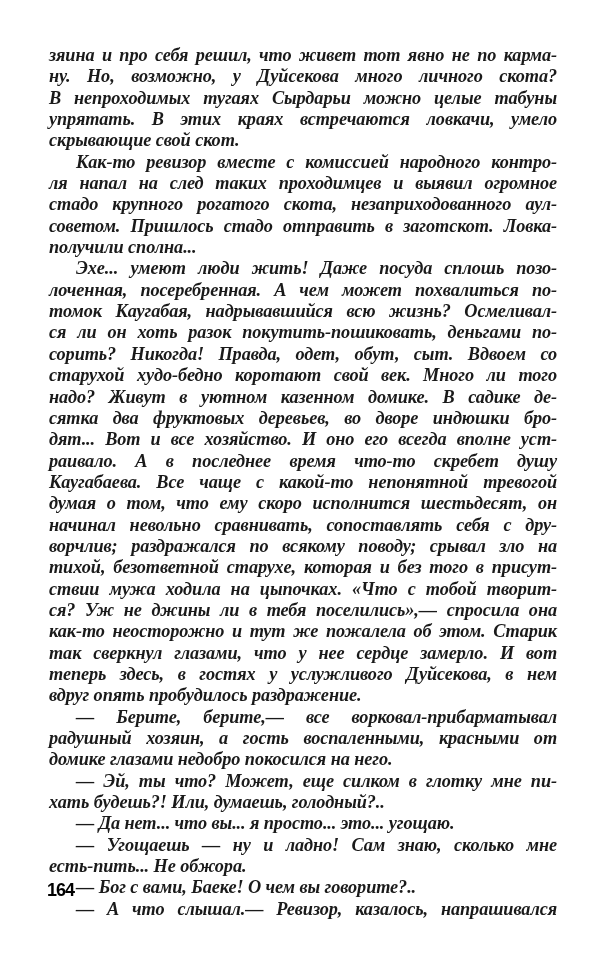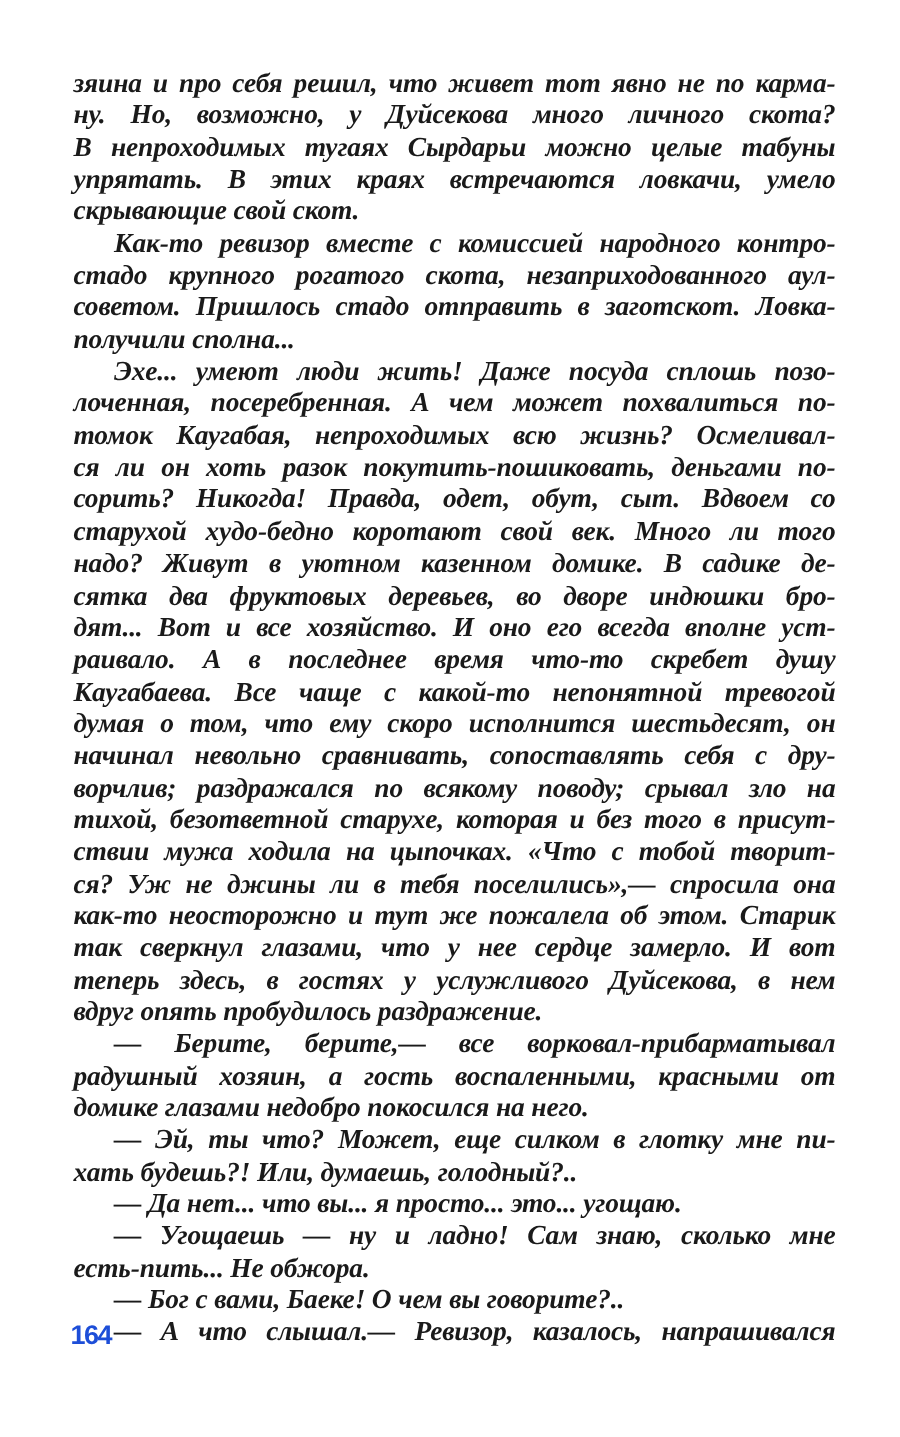--- a/index.html
+++ b/index.html
@@ -10,39 +10,40 @@
     font-size: 18.3px; line-height: 21.35px; color: #1a1a1a;
     font-weight: bold;
     letter-spacing: -0.1px;
   }
   .line { display: block; white-space: nowrap; text-align: justify; text-align-last: justify; height: 21.35px; overflow: visible; font-style: italic; }
   .line.last { text-align-last: left; }
   .line.indent { padding-left: 27px; }
   .pagenum {
     position: absolute; left: 47px; top: 880px;
     font-family: "Liberation Sans", "DejaVu Sans", sans-serif;
-    font-weight: bold; font-size: 18px; color: #1d4ed8; letter-spacing: -1px;
+    font-weight: bold; font-size: 18px; color: #000000; letter-spacing: -1px;
   }
 </style>
 </head>
 <body>
 
 <div class="page" id="page-body">
     <span class="line">зяина и про себя решил, что живет тот явно не по карма-</span>
     <span class="line">ну. Но, возможно, у Дуйсекова много личного скота?</span>
     <span class="line">В непроходимых тугаях Сырдарьи можно целые табуны</span>
     <span class="line">упрятать. В этих краях встречаются ловкачи, умело</span>
     <span class="line last">скрывающие свой скот.</span>
     <span class="line indent">Как-то ревизор вместе с комиссией народного контро-</span>
+    <span class="line">ля напал на след таких проходимцев и выявил огромное</span>
     <span class="line">стадо крупного рогатого скота, незаприходованного аул-</span>
     <span class="line">советом. Пришлось стадо отправить в заготскот. Ловка-</span>
     <span class="line last">получили сполна...</span>
     <span class="line indent">Эхе... умеют люди жить! Даже посуда сплошь позо-</span>
     <span class="line">лоченная, посеребренная. А чем может похвалиться по-</span>
-    <span class="line">томок Каугабая, непроходимых всю жизнь? Осмеливал-</span>
+    <span class="line">томок Каугабая, надрывавшийся всю жизнь? Осмеливал-</span>
     <span class="line">ся ли он хоть разок покутить-пошиковать, деньгами по-</span>
     <span class="line">сорить? Никогда! Правда, одет, обут, сыт. Вдвоем со</span>
     <span class="line">старухой худо-бедно коротают свой век. Много ли того</span>
     <span class="line">надо? Живут в уютном казенном домике. В садике де-</span>
     <span class="line">сятка два фруктовых деревьев, во дворе индюшки бро-</span>
     <span class="line">дят... Вот и все хозяйство. И оно его всегда вполне уст-</span>
     <span class="line">раивало. А в последнее время что-то скребет душу</span>
     <span class="line">Каугабаева. Все чаще с какой-то непонятной тревогой</span>
     <span class="line">думая о том, что ему скоро исполнится шестьдесят, он</span>
     <span class="line">начинал невольно сравнивать, сопоставлять себя с дру-</span>

